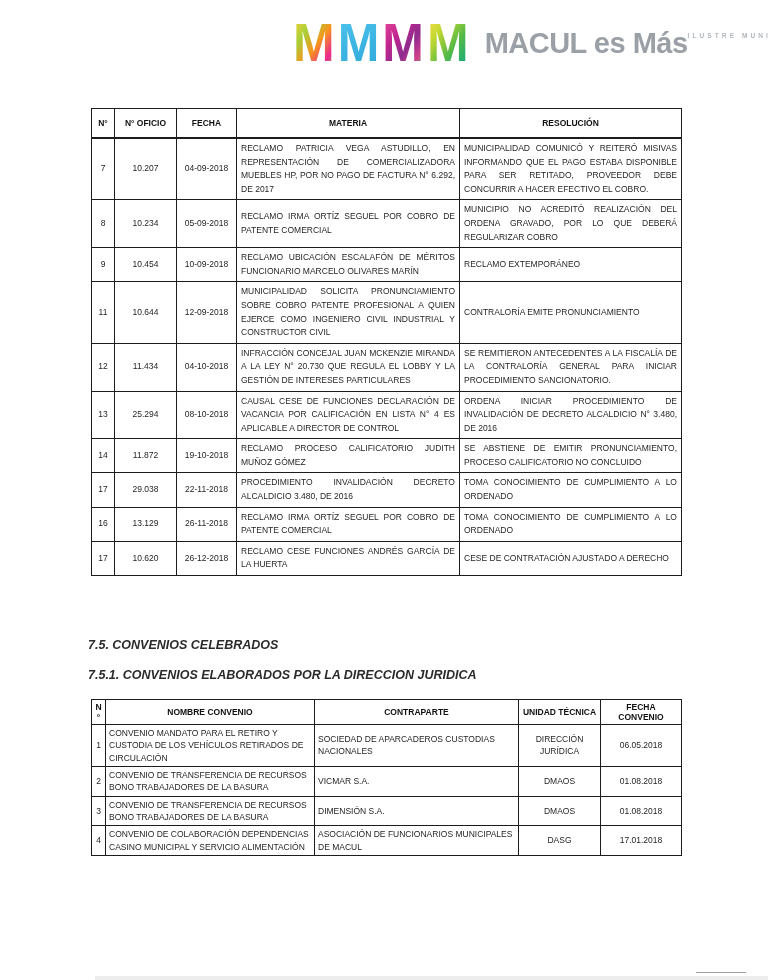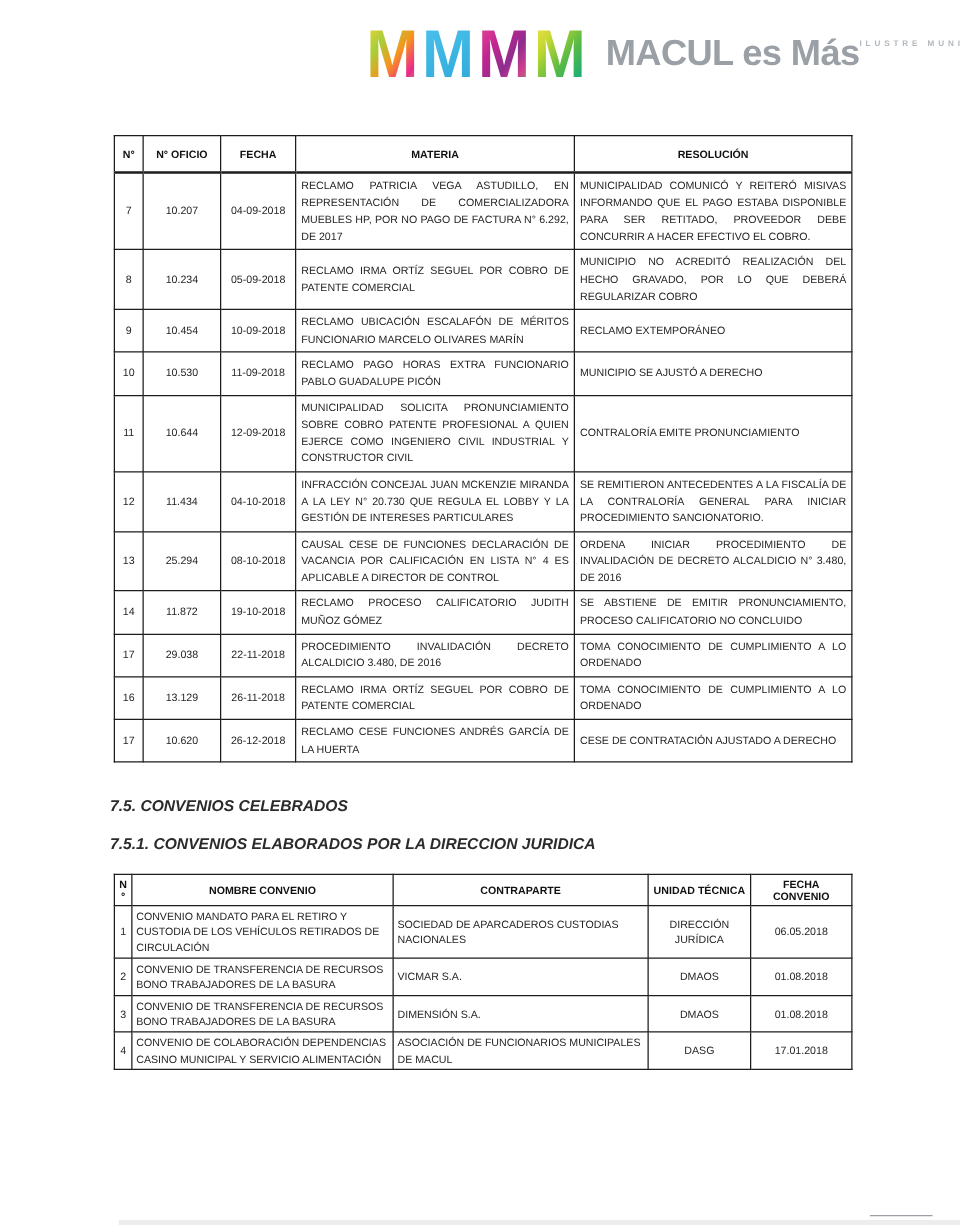--- a/index.html
+++ b/index.html
@@ -177,35 +177,28 @@
           <td class="col-oficio">10.207</td>
           <td class="col-fecha">04-09-2018</td>
           <td class="col-materia">RECLAMO PATRICIA VEGA ASTUDILLO, EN REPRESENTACIÓN DE COMERCIALIZADORA MUEBLES HP, POR NO PAGO DE FACTURA N° 6.292, DE 2017</td>
           <td class="col-resolucion">MUNICIPALIDAD COMUNICÓ Y REITERÓ MISIVAS INFORMANDO QUE EL PAGO ESTABA DISPONIBLE PARA SER RETITADO, PROVEEDOR DEBE CONCURRIR A HACER EFECTIVO EL COBRO.</td>
         </tr>
         <tr>
           <td class="col-n">8</td>
           <td class="col-oficio">10.234</td>
           <td class="col-fecha">05-09-2018</td>
           <td class="col-materia">RECLAMO IRMA ORTÍZ SEGUEL POR COBRO DE PATENTE COMERCIAL</td>
-          <td class="col-resolucion">MUNICIPIO NO ACREDITÓ REALIZACIÓN DEL HECHO GRAVADO, POR LO QUE DEBERÁ REGULARIZAR COBRO</td>
+          <td class="col-resolucion">MUNICIPIO NO ACREDITÓ REALIZACIÓN DEL ORDENA GRAVADO, POR LO QUE DEBERÁ REGULARIZAR COBRO</td>
         </tr>
         <tr>
           <td class="col-n">9</td>
           <td class="col-oficio">10.454</td>
           <td class="col-fecha">10-09-2018</td>
           <td class="col-materia">RECLAMO UBICACIÓN ESCALAFÓN DE MÉRITOS FUNCIONARIO MARCELO OLIVARES MARÍN</td>
           <td class="col-resolucion">RECLAMO EXTEMPORÁNEO</td>
-        </tr>
-        <tr>
-          <td class="col-n">10</td>
-          <td class="col-oficio">10.530</td>
-          <td class="col-fecha">11-09-2018</td>
-          <td class="col-materia">RECLAMO PAGO HORAS EXTRA FUNCIONARIO PABLO GUADALUPE PICÓN</td>
-          <td class="col-resolucion">MUNICIPIO SE AJUSTÓ A DERECHO</td>
         </tr>
         <tr>
           <td class="col-n">11</td>
           <td class="col-oficio">10.644</td>
           <td class="col-fecha">12-09-2018</td>
           <td class="col-materia">MUNICIPALIDAD SOLICITA PRONUNCIAMIENTO SOBRE COBRO PATENTE PROFESIONAL A QUIEN EJERCE COMO INGENIERO CIVIL INDUSTRIAL Y CONSTRUCTOR CIVIL</td>
           <td class="col-resolucion">CONTRALORÍA EMITE PRONUNCIAMIENTO</td>
         </tr>
         <tr>
           <td class="col-n">12</td>

